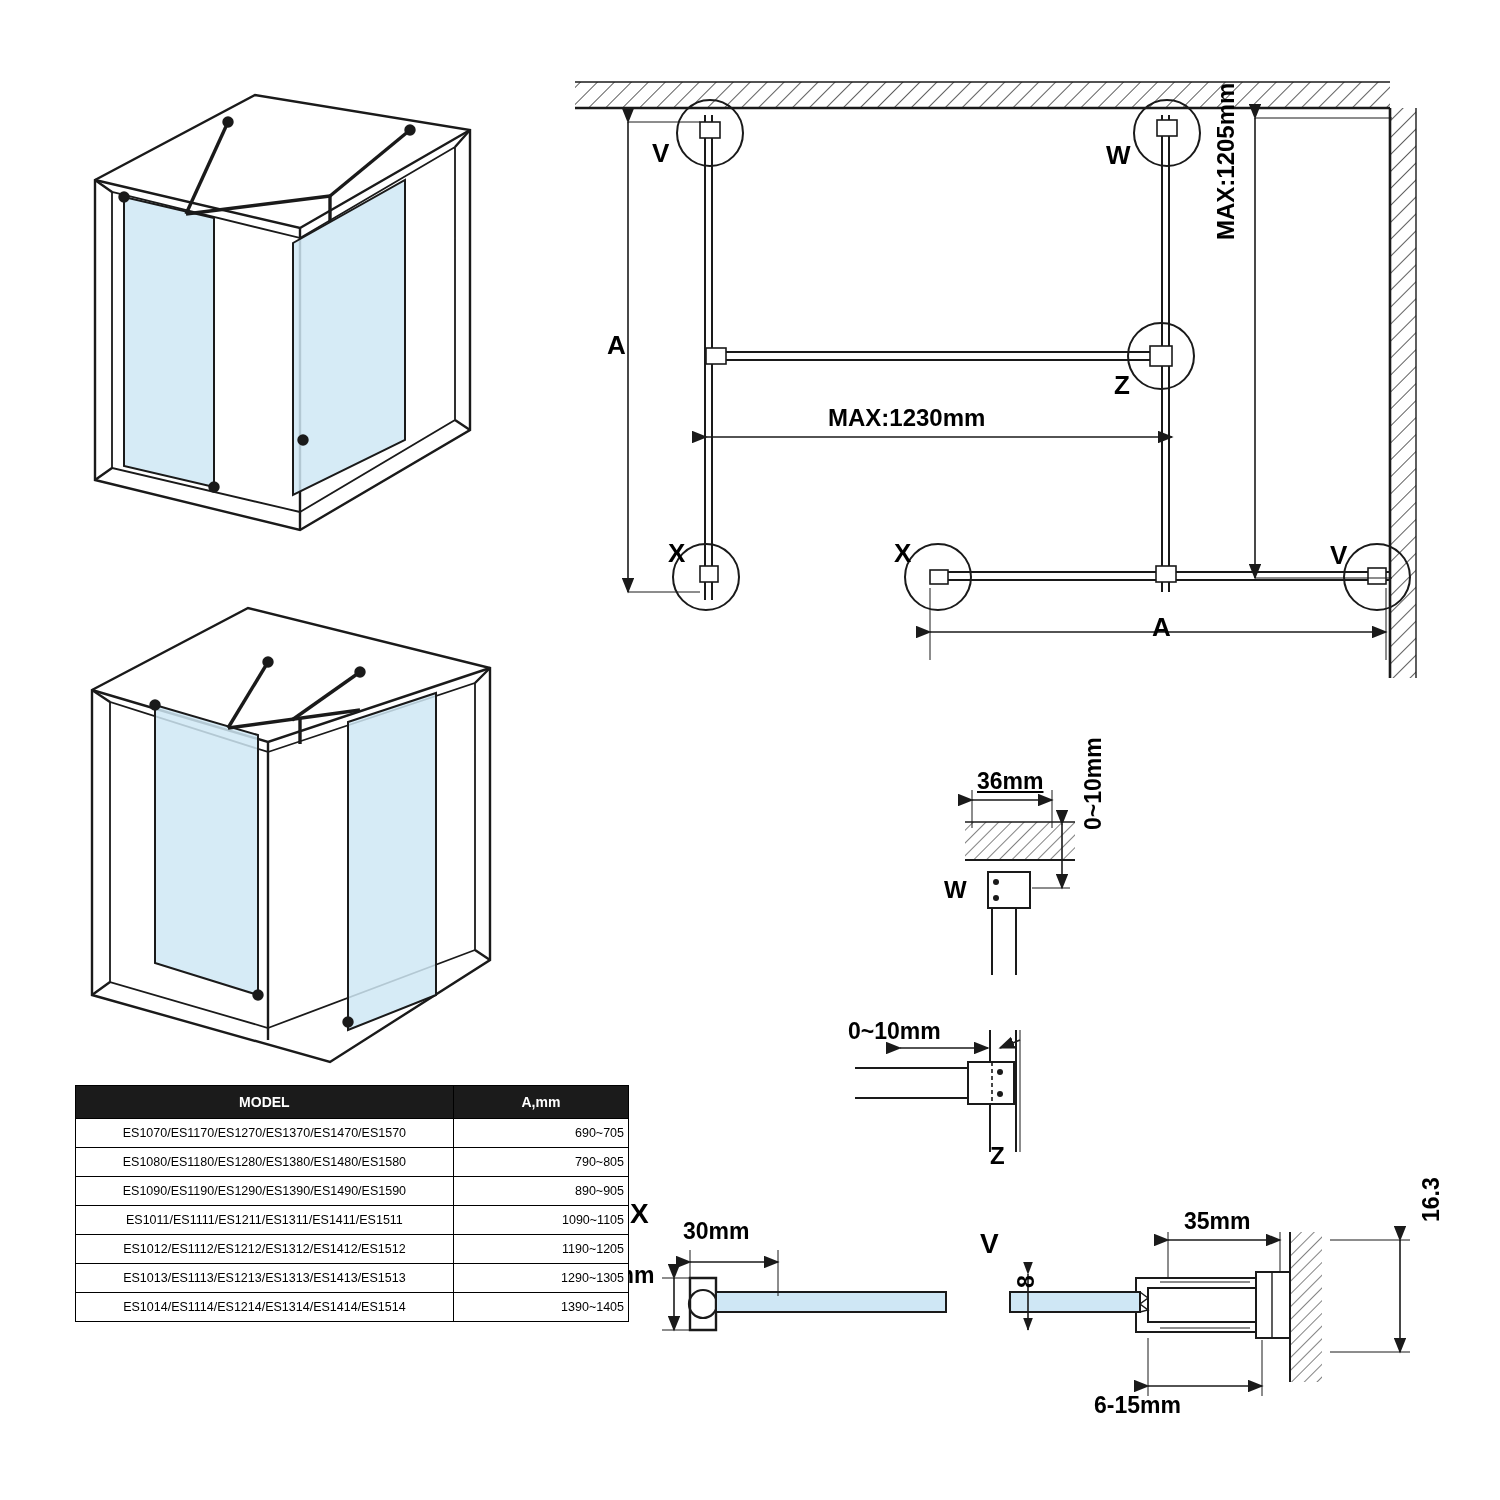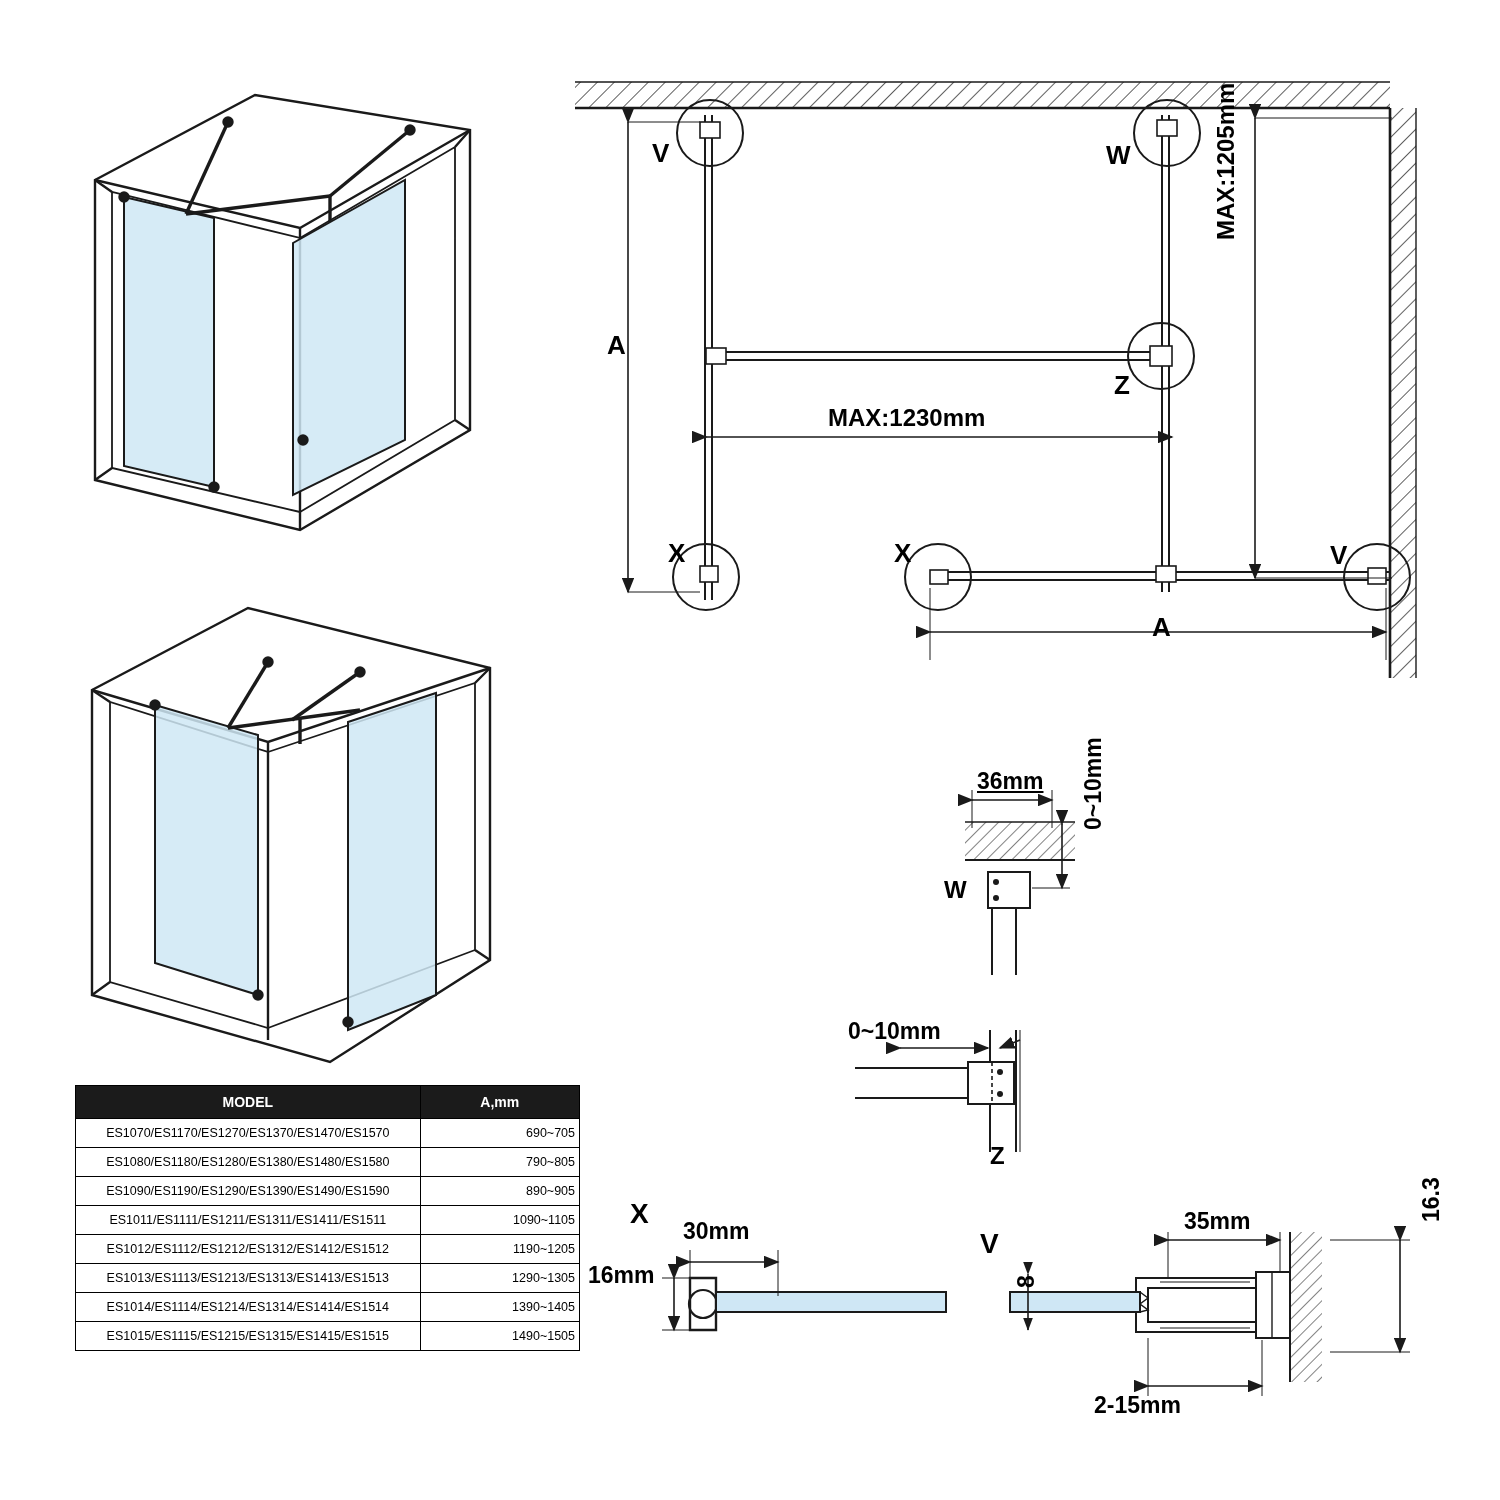--- a/index.html
+++ b/index.html
@@ -10,21 +10,21 @@
     color:#000;
     position:relative;
     overflow:hidden;
   }
   .stage{position:absolute;left:0;top:0;width:1500px;height:1500px;}
   svg{display:block;}
   .lbl{position:absolute;font-weight:bold;white-space:nowrap;}
 
   
   .model-table{
-    position:absolute;left:75px;top:1085px;width:505px;
+    position:absolute;left:75px;top:1085px;width:554px;
     border-collapse:collapse;
     font-size:13px;
   }
   .model-table th{
     background:#1b1b1b;color:#fff;font-size:14px;font-weight:bold;
     padding:8px 4px;border:1px solid #000;text-align:center;
   }
   .model-table td{
     border:1px solid #000;padding:7px 4px;text-align:right;font-size:12.5px;
     background:#fff;
@@ -260,21 +260,21 @@
 <div class="lbl" style="left:848px;top:1018px;font-size:23px;">0~10mm</div>
 
 <div class="lbl" style="left:630px;top:1198px;font-size:28px;">X</div>
 <div class="lbl" style="left:683px;top:1218px;font-size:23px;">30mm</div>
 <div class="lbl" style="left:588px;top:1262px;font-size:23px;">16mm</div>
 
 <div class="lbl" style="left:980px;top:1228px;font-size:28px;">V</div>
 <div class="lbl" style="left:1184px;top:1208px;font-size:23px;">35mm</div>
 <div class="lbl" style="left:1418px;top:1222px;font-size:23px;transform:rotate(-90deg);transform-origin:left top;white-space:nowrap;">16.3</div>
 <div class="lbl" style="left:1013px;top:1288px;font-size:23px;transform:rotate(-90deg);transform-origin:left top;white-space:nowrap;">8</div>
-<div class="lbl" style="left:1094px;top:1392px;font-size:23px;">2-15mm</div>
+<div class="lbl" style="left:1094px;top:1392px;font-size:23px;">6-15mm</div>
 
 <table class="model-table">
   <colgroup>
         <col class="c1">
         <col class="c2">
       </colgroup>
   <thead>
     <tr>
       <th>MODEL</th>
       <th>A,mm</th>
@@ -302,20 +302,16 @@
           <td>1190~1205</td>
         </tr>
         <tr>
           <td class="mod"><span>ES1013/ES1113/ES1213/ES1313/ES1413/</span><b>ES1513</b></td>
           <td>1290~1305</td>
         </tr>
         <tr>
           <td class="mod"><span>ES1014/ES1114/ES1214/ES1314/ES1414/</span><b>ES1514</b></td>
           <td>1390~1405</td>
         </tr>
-        <tr>
-          <td class="mod"><span>ES1015/ES1115/ES1215/ES1315/ES1415/</span><b>ES1515</b></td>
-          <td>1490~1505</td>
-        </tr>
       </tbody>
 </table>
 
 </div>
 
 </body></html>

